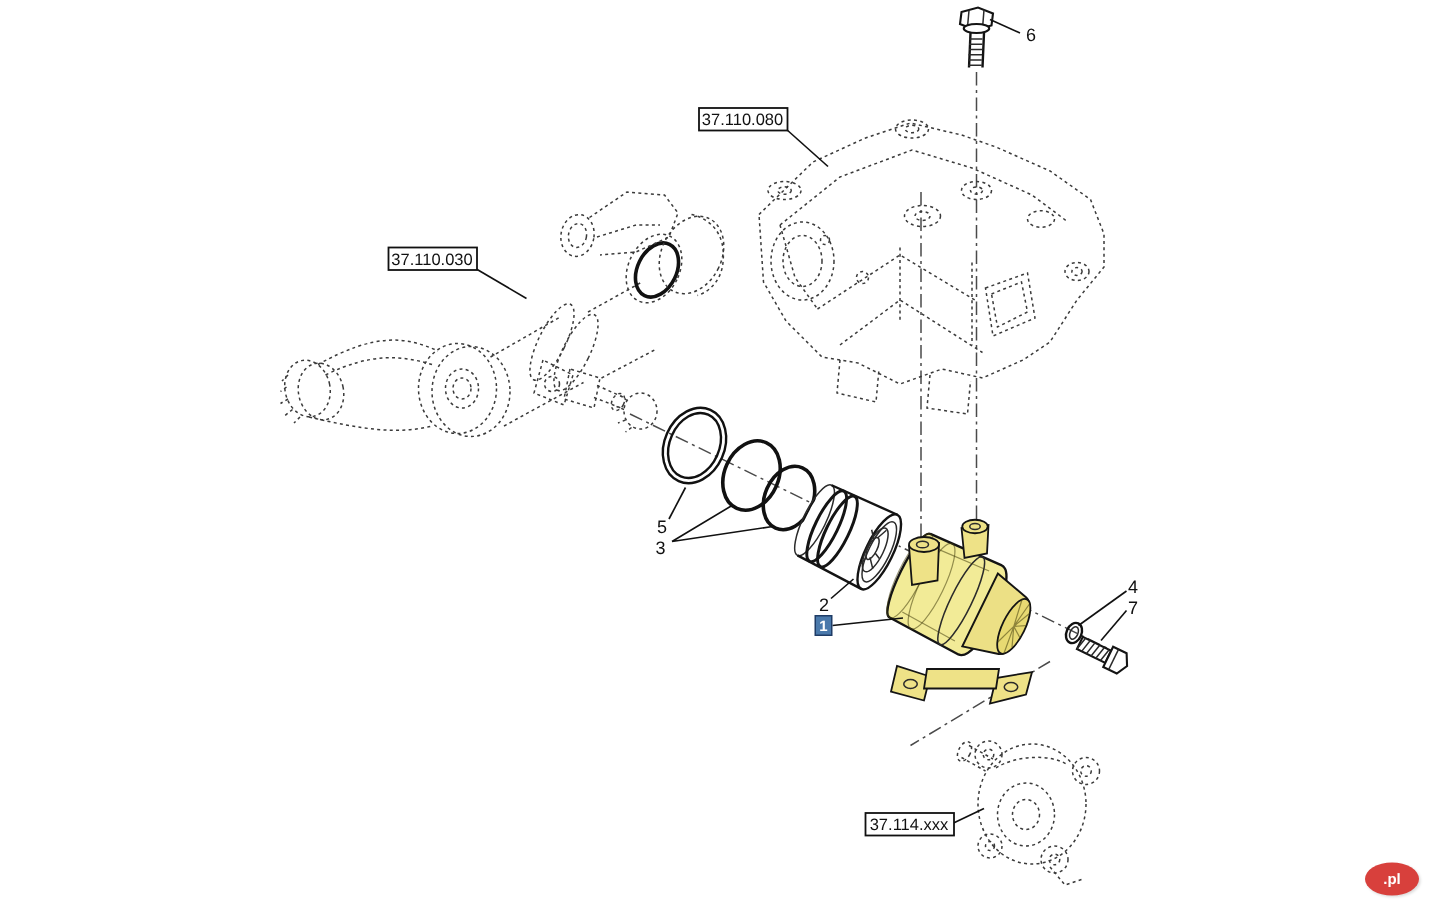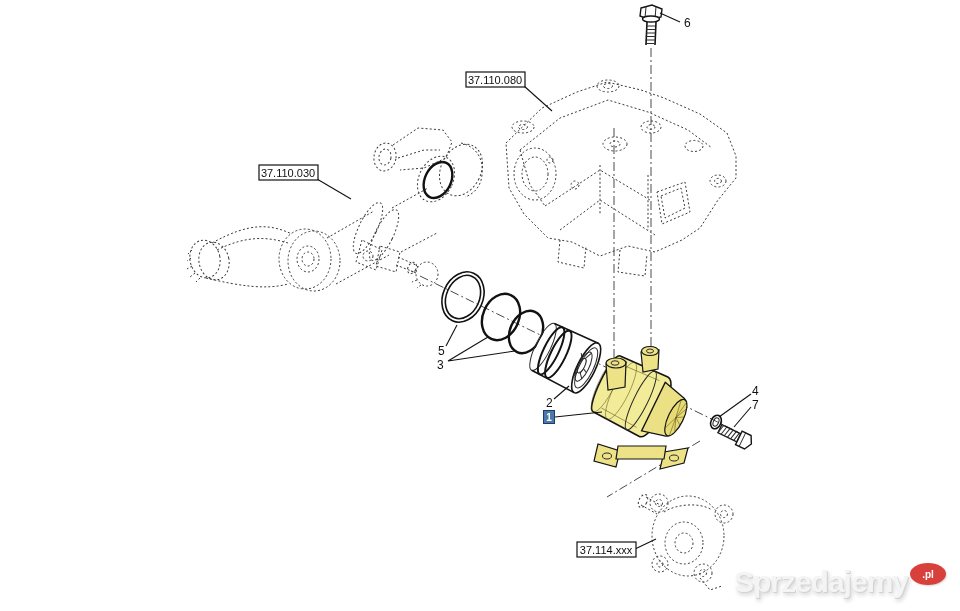--- a/index.html
+++ b/index.html
@@ -224,16 +224,15 @@
   <text class="lbl" x="546" y="407">2</text>
   <g>
     <rect class="selbox" x="543.5" y="410.5" width="11" height="13"></rect>
     <text class="sellbl" x="549" y="420.5" text-anchor="middle">1</text>
   </g>
   <text class="lbl" x="752" y="395">4</text>
   <text class="lbl" x="752" y="409">7</text>
 </svg>
 
 <div id="watermark">
-  <span id="wm-text">Sprzedajemy</span>
   <span id="wm-badge">.pl</span>
 </div>
 </div>
 
 </body></html>

